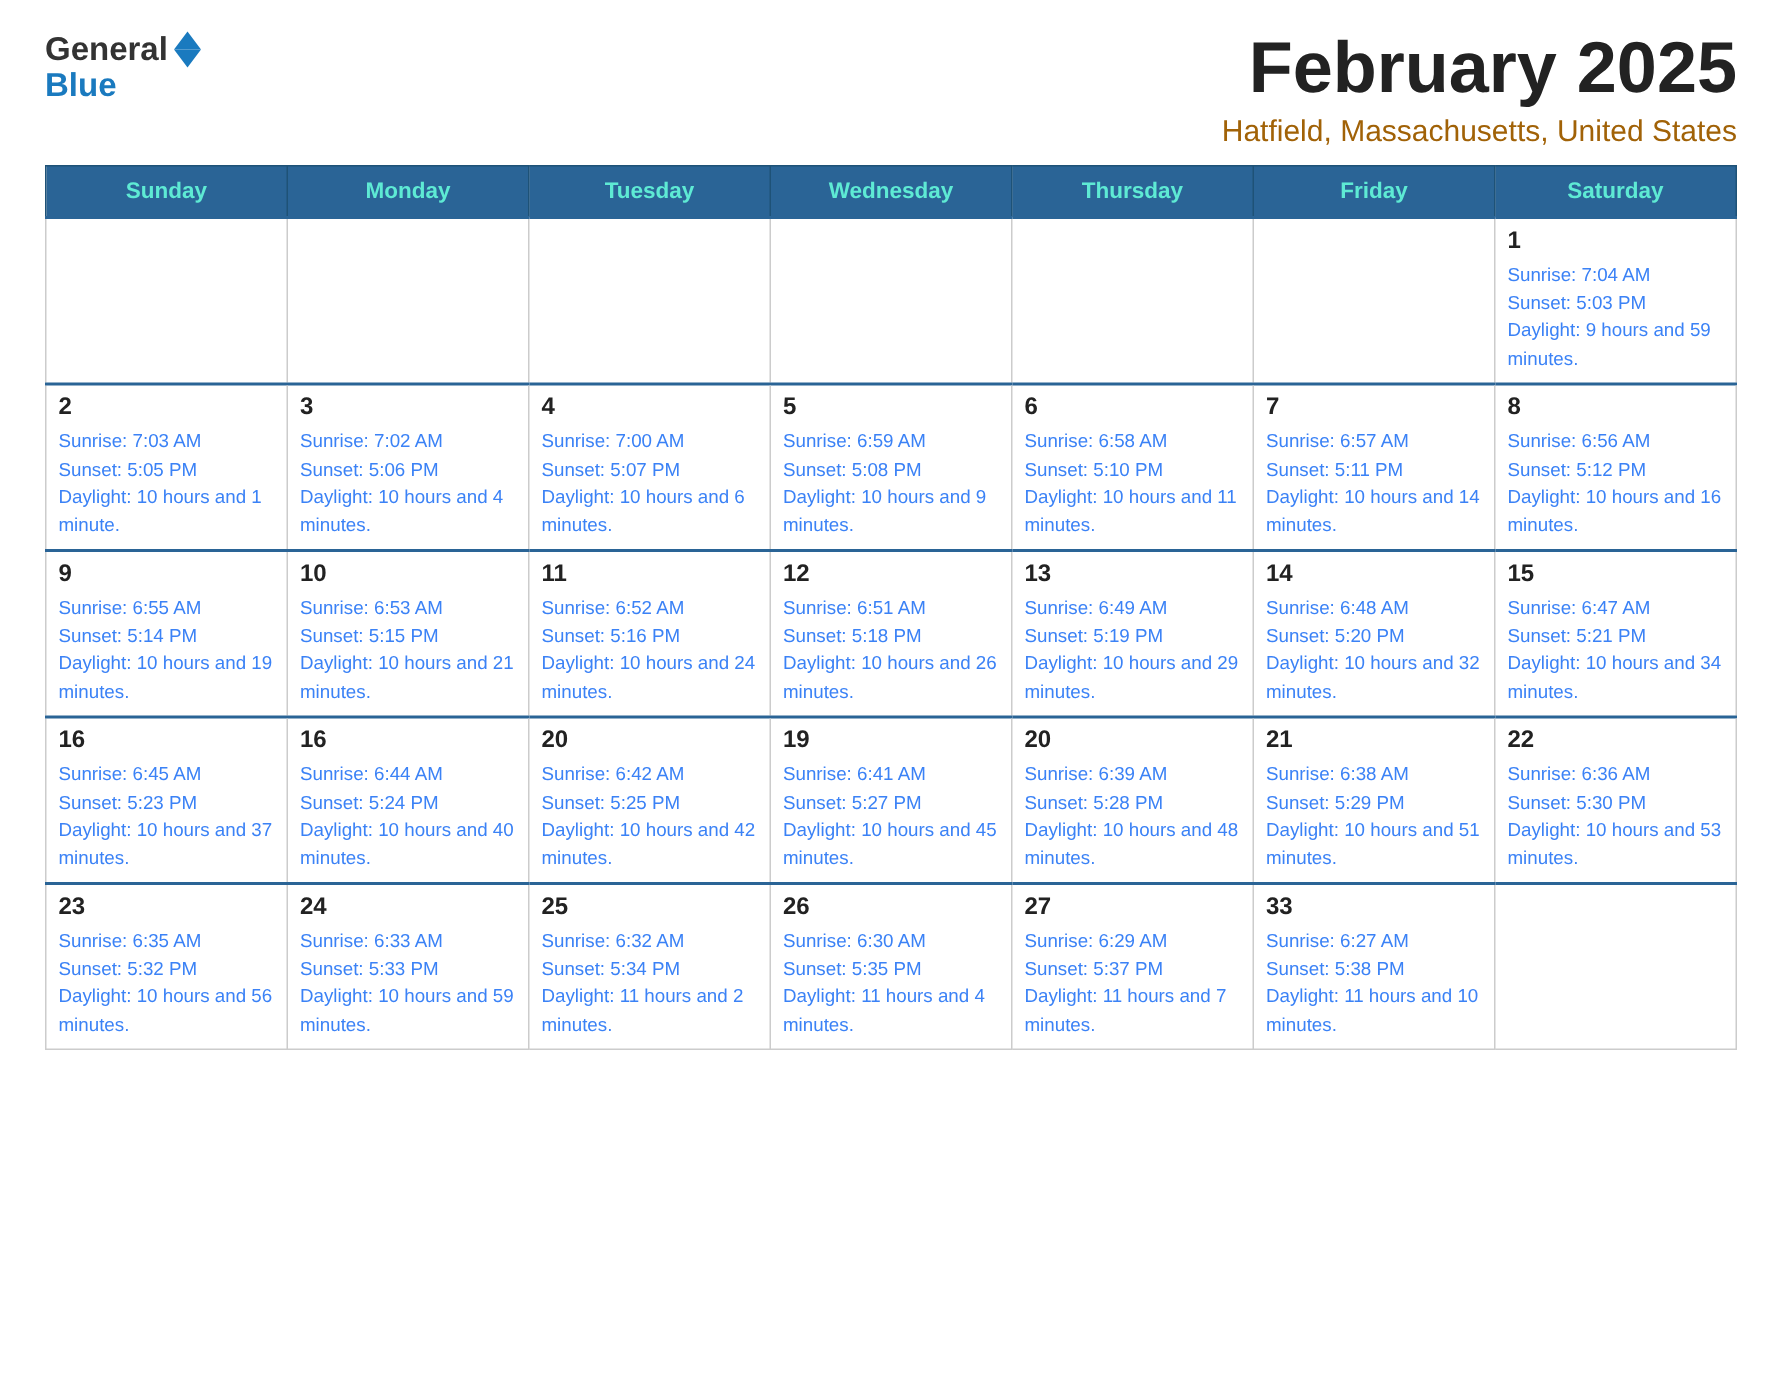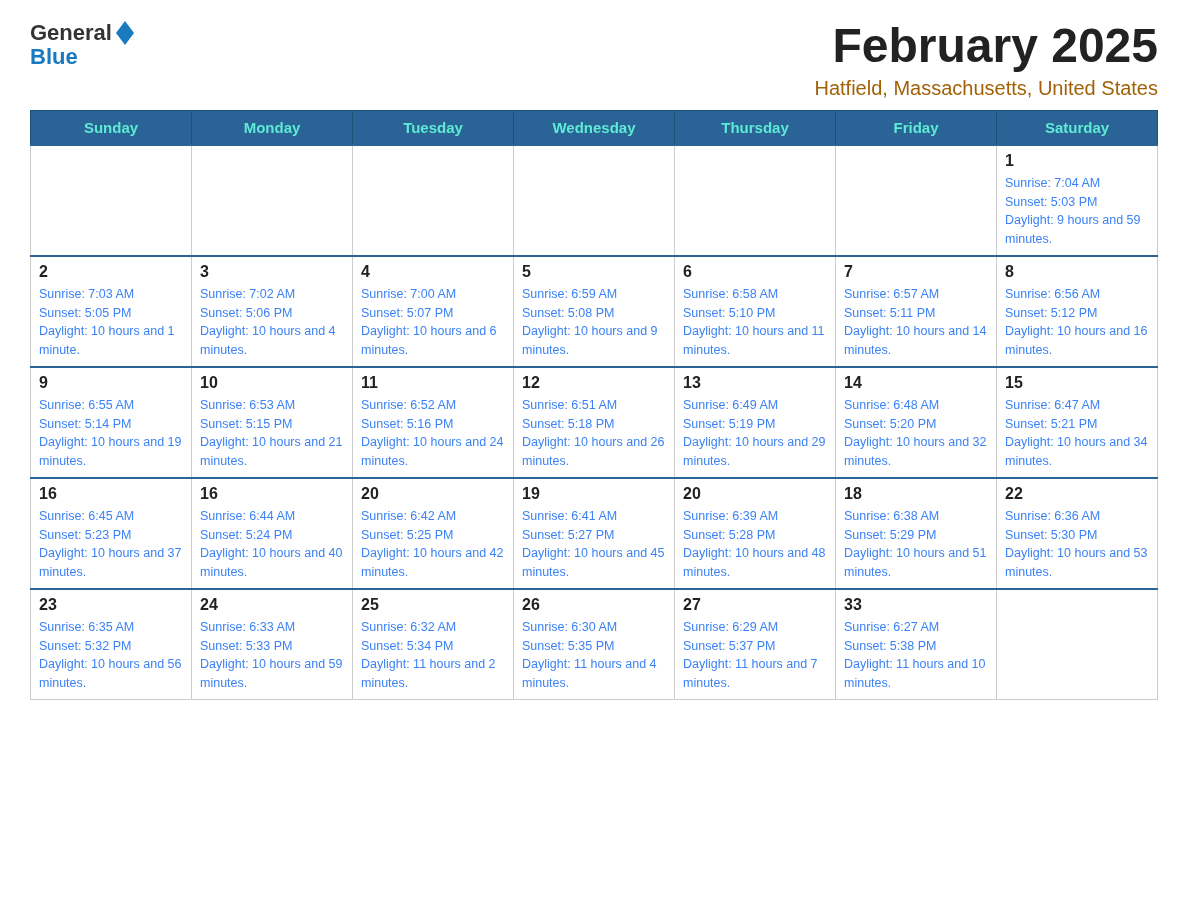--- a/index.html
+++ b/index.html
@@ -215,21 +215,21 @@
         </td>
         <td>
           <span class="day-number">19</span>
           <div class="day-info">Sunrise: 6:41 AM<br>Sunset: 5:27 PM<br>Daylight: 10 hours and 45 minutes.</div>
         </td>
         <td>
           <span class="day-number">20</span>
           <div class="day-info">Sunrise: 6:39 AM<br>Sunset: 5:28 PM<br>Daylight: 10 hours and 48 minutes.</div>
         </td>
         <td>
-          <span class="day-number">18</span>
+          <span class="day-number">21</span>
           <div class="day-info">Sunrise: 6:38 AM<br>Sunset: 5:29 PM<br>Daylight: 10 hours and 51 minutes.</div>
         </td>
         <td>
           <span class="day-number">22</span>
           <div class="day-info">Sunrise: 6:36 AM<br>Sunset: 5:30 PM<br>Daylight: 10 hours and 53 minutes.</div>
         </td>
       </tr>
       <tr class="week-row">
         <td>
           <span class="day-number">23</span>

